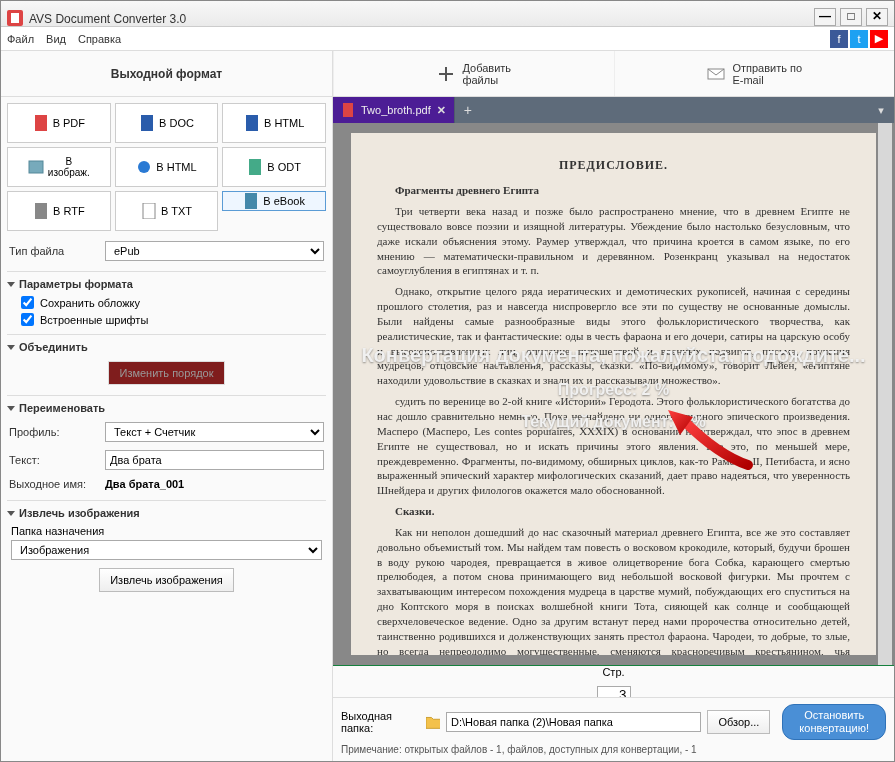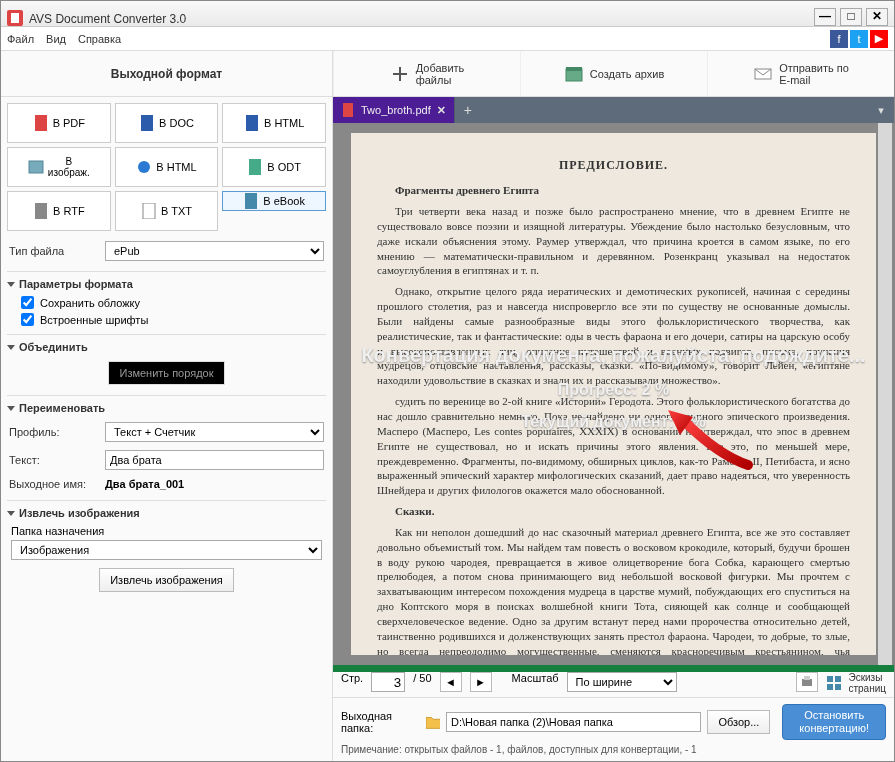--- a/index.html
+++ b/index.html
@@ -27,44 +27,44 @@
 .fmt .fi { width: 16px; height: 16px; }
 .row { display: flex; align-items: center; gap: 6px; padding: 4px 2px; }
 .row label { width: 90px; color: #333; }
 .sel, .inp { flex: 1; border: 1px solid #aaa; background: #fff; height: 20px; padding: 0 4px; font-size: 11px; }
 .section { border-top: 1px solid #ddd; padding-top: 6px; }
 .section-h { display: flex; align-items: center; gap: 4px; font-weight: bold; color: #333; margin-bottom: 4px; cursor: pointer; }
 .tri { width: 0; height: 0; border-left: 4px solid transparent; border-right: 4px solid transparent; border-top: 5px solid #555; }
 .chk { display: flex; align-items: center; gap: 6px; padding: 2px 14px; }
 .chk input { width: 13px; height: 13px; }
 .btn { border: 1px solid #bbb; background: linear-gradient(#fff,#eee); height: 24px; padding: 0 10px; display: inline-flex; align-items: center; justify-content: center; cursor: pointer; font-size: 11px; }
-.btn.dis { color: #999; background: #000000; border-color: #ddd; }
+.btn.dis { color: #999; background: #7f1d1d; border-color: #ddd; }
 .main { flex: 1; display: flex; flex-direction: column; background: #f0f0f0; }
 .tabbar { height: 26px; background: #5e6b7a; display: flex; align-items: stretch; }
 .tab { background: #4c1d95; color: #eee; display: flex; align-items: center; padding: 0 8px; gap: 6px; border-right: 1px solid #4e5b6a; font-size: 11px; }
 .tab .close { color: #ddd; font-weight: bold; cursor: pointer; }
 .addtab { width: 26px; display: flex; align-items: center; justify-content: center; color: #ddd; font-size: 14px; cursor: pointer; }
 .tabright { margin-left: auto; width: 26px; display: flex; align-items: center; justify-content: center; color: #ddd; cursor: pointer; }
 .preview { flex: 1; position: relative; overflow: hidden; background: #888; padding: 10px 18px; }
 .page { background: #eee8df; height: 100%; padding: 18px 26px; overflow: hidden; color: #333; font-family: Georgia, serif; font-size: 11px; line-height: 1.35; position: relative; }
 .page h3 { text-align: center; font-size: 12px; margin: 6px 0 10px; letter-spacing: 1px; }
 .page .para { text-indent: 18px; margin-bottom: 6px; text-align: justify; }
 .page .bold { font-weight: bold; }
 .overlay { position: absolute; top: 50%; left: 50%; transform: translate(-50%,-50%); color: #f0f0f0; font-size: 20px; font-weight: bold; text-align: center; text-shadow: 0 1px 2px rgba(0,0,0,.4); pointer-events: none; white-space: nowrap; }
 .overlay div { margin: 14px 0; font-size: 16px; }
 .arrow { position: absolute; top: 52%; left: 58%; pointer-events: none; }
 .scrollbar { position: absolute; right: 2px; top: 0; bottom: 0; width: 14px; background: #d8d8d8; }
-.pager { height: 32px; background: #fafafa; border-top: 7px solid #15803d; display: flex; align-items: flex-start; padding: 0 8px; gap: 8px; font-size: 11px; }
+.pager { height: 32px; background: #fafafa; border-top: 1px solid #15803d; display: flex; align-items: center; padding: 0 8px; gap: 8px; font-size: 11px; flex-direction: column; }
 .pager input { width: 34px; height: 20px; border: 1px solid #aaa; text-align: right; padding-right: 3px; }
 .pbtn { width: 22px; height: 20px; border: 1px solid #bbb; background: #fff; display: flex; align-items: center; justify-content: center; cursor: pointer; }
 .spacer { flex: 1; }
 .footer { background: #fafafa; border-top: 1px solid #ddd; padding: 6px 8px; display: flex; flex-direction: column; gap: 4px; }
 .footrow { display: flex; align-items: center; gap: 6px; }
 .footrow .inp { flex: 0 1 280px; }
-.primary { background: #4a8fd6; border: 1px solid #2f72b8; color: #fff; height: 36px; padding: 0 16px; display: flex; align-items: center; justify-content: center; cursor: pointer; border-radius: 4px; text-align: center; line-height: 1.2; }
+.primary { background: #4a8fd6; border: 1px solid #2f72b8; color: #fff; height: 36px; padding: 0 16px; display: flex; align-items: center; justify-content: center; cursor: pointer; border-radius: 12px; text-align: center; line-height: 1.2; }
 .note { color: #555; font-size: 10px; }
 svg { display: block; }
 </style>
 </head>
 <body>
 
 <div class="window">
   <div class="titlebar">
     <svg class="appicon" viewBox="0 0 16 16">
         <rect width="16" height="16" fill="#d44" rx="2"></rect>
@@ -90,27 +90,20 @@
   </div>
 
   <div class="toolbar">
     <div class="leftlabel">Выходной формат</div>
     <div class="tbtn">
       <svg class="ticon" viewBox="0 0 20 20">
           <path d="M9 3h2v14H9zM3 9h14v2H3z" fill="#555"></path>
         </svg>
       <span style="white-space:pre-line;text-align:left">Добавить
 файлы</span>
-    </div>
-    <div class="tbtn">
-      <svg class="ticon" viewBox="0 0 20 20">
-          <rect x="2" y="5" width="16" height="12" fill="#6a8" stroke="#486"></rect>
-          <rect x="2" y="3" width="16" height="4" fill="#486"></rect>
-        </svg>
-      <span>Создать архив</span>
     </div>
     <div class="tbtn">
       <svg class="ticon" viewBox="0 0 20 20">
           <rect x="2" y="5" width="16" height="10" fill="#fff" stroke="#888"></rect>
           <path d="M2 5l8 6 8-6" stroke="#888" fill="none"></path>
         </svg>
       <span style="white-space:pre-line;text-align:left">Отправить по
 E-mail</span>
     </div>
   </div>

